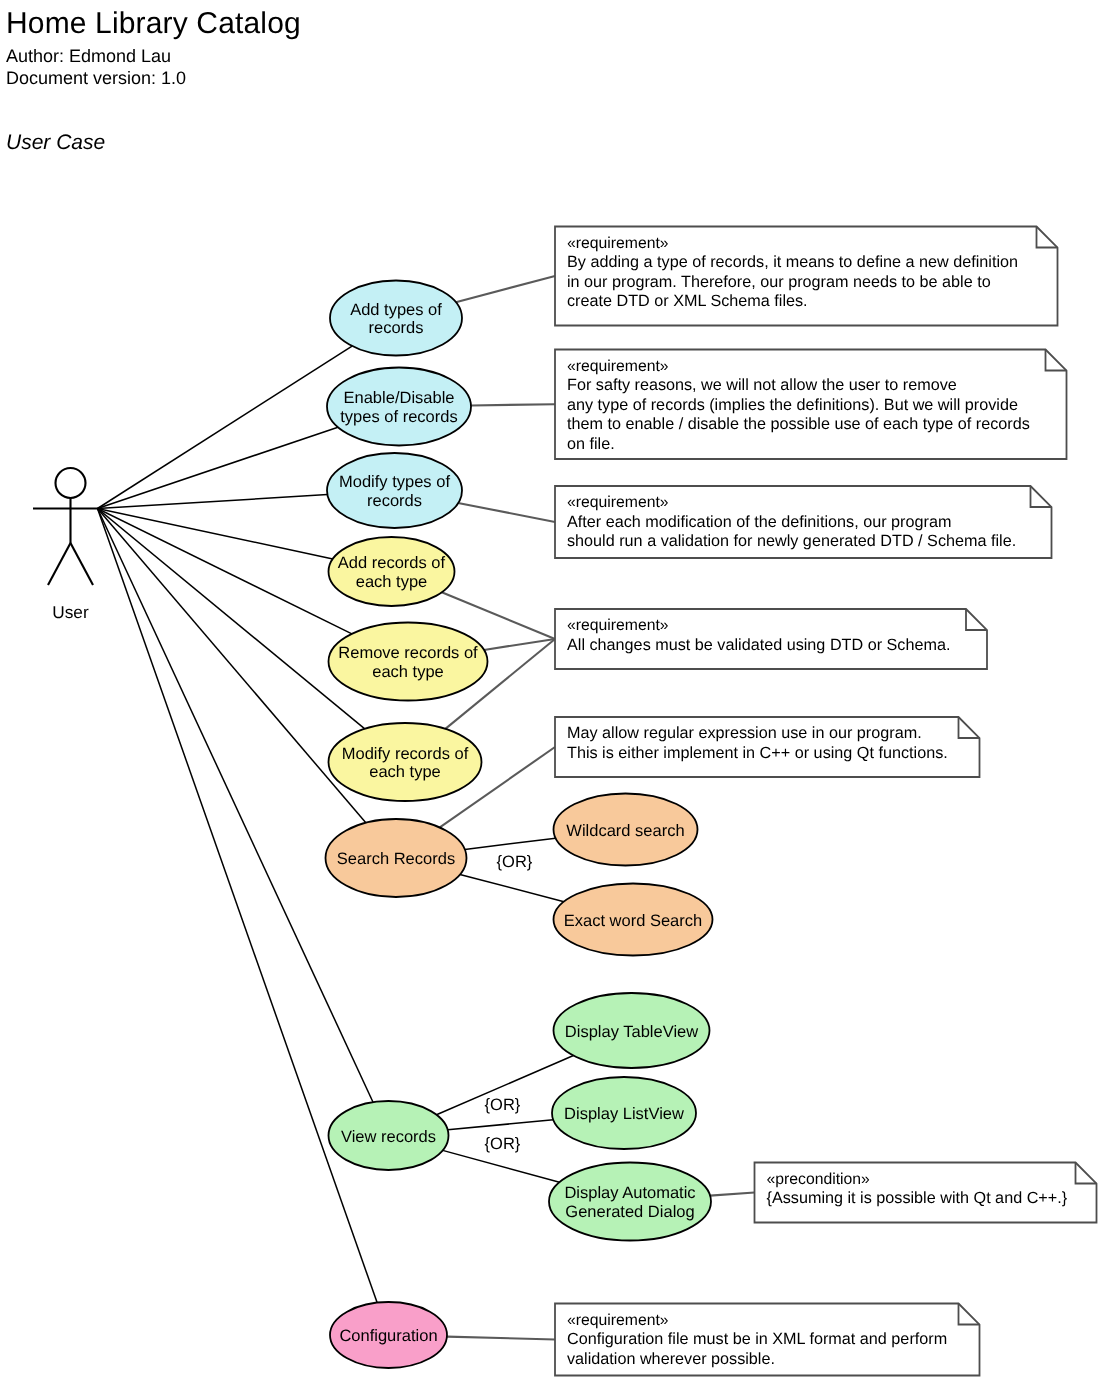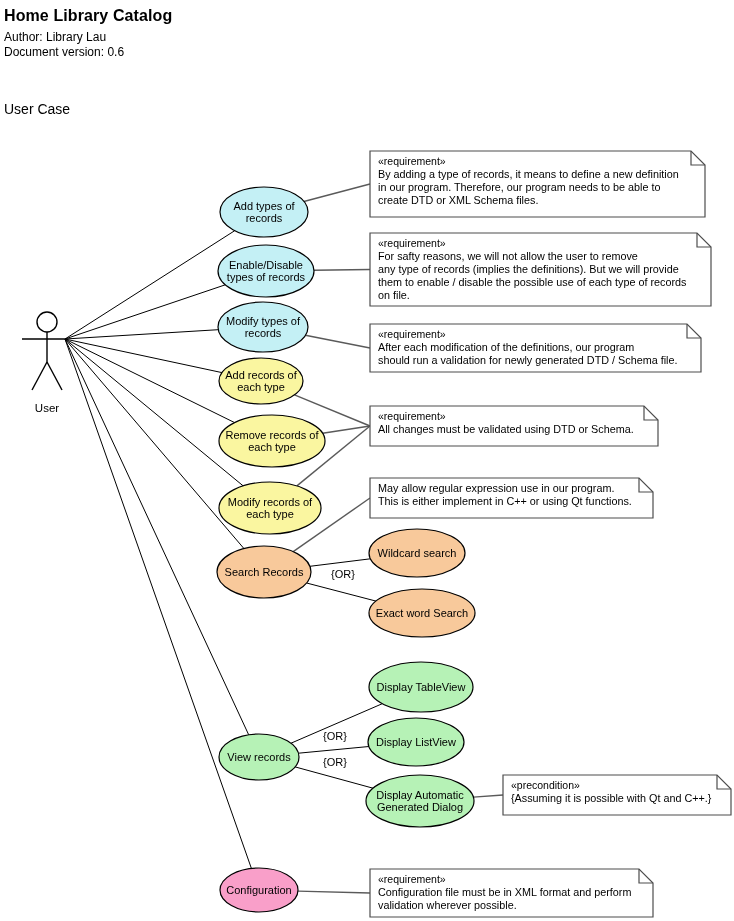--- a/index.html
+++ b/index.html
@@ -15,61 +15,62 @@
     color: #000000;
     overflow: hidden;
   }
   #doc-header {
     position: absolute;
     left: 4px;
     top: 2px;
     width: 520px;
   }
   #doc-title {
-    font-size: 16px;
+    font-size: 20px;
     line-height: 28px;
-    font-weight: bold;
+    font-weight: normal;
     margin: 0;
     letter-spacing: 0.1px;
   }
   #doc-release {
     font-size: 17px;
     line-height: 21px;
     margin: 0;
   }
   #doc-author, #doc-version {
     font-size: 12px;
     line-height: 15px;
     margin: 0;
   }
   #doc-section {
     position: absolute;
     left: 4px;
-    top: 101px;
+    top: 86px;
     font-size: 14px;
     line-height: 17px;
+    font-style: italic;
   }
   #diagram {
     position: absolute;
     left: 0;
     top: 0;
     width: 734px;
     height: 921px;
   }
   .uc-label, .note-text, .or-label, .actor-label {
     font-family: "Liberation Sans", sans-serif;
   }
 </style>
 </head>
 <body>
 
 <div id="doc-header">
   <h1 id="doc-title">Home Library Catalog</h1>
-  <p id="doc-author">Author: Library Lau</p>
-  <p id="doc-version">Document version: 0.6</p>
+  <p id="doc-author">Author: Edmond Lau</p>
+  <p id="doc-version">Document version: 1.0</p>
 </div>
 <div id="doc-section">User Case</div>
 
 <svg id="diagram" viewBox="0 0 734 921" xmlns="http://www.w3.org/2000/svg">
   <g id="association-lines">
       <line x1="65" y1="339" x2="234.7" y2="230.7" stroke="#000000" stroke-width="1"></line>
       <line x1="65" y1="339" x2="225.3" y2="284.8" stroke="#000000" stroke-width="1"></line>
       <line x1="65" y1="339" x2="218.3" y2="329.7" stroke="#000000" stroke-width="1"></line>
       <line x1="65" y1="339" x2="221.9" y2="372.6" stroke="#000000" stroke-width="1"></line>
       <line x1="65" y1="339" x2="234.6" y2="422.6" stroke="#000000" stroke-width="1"></line>

